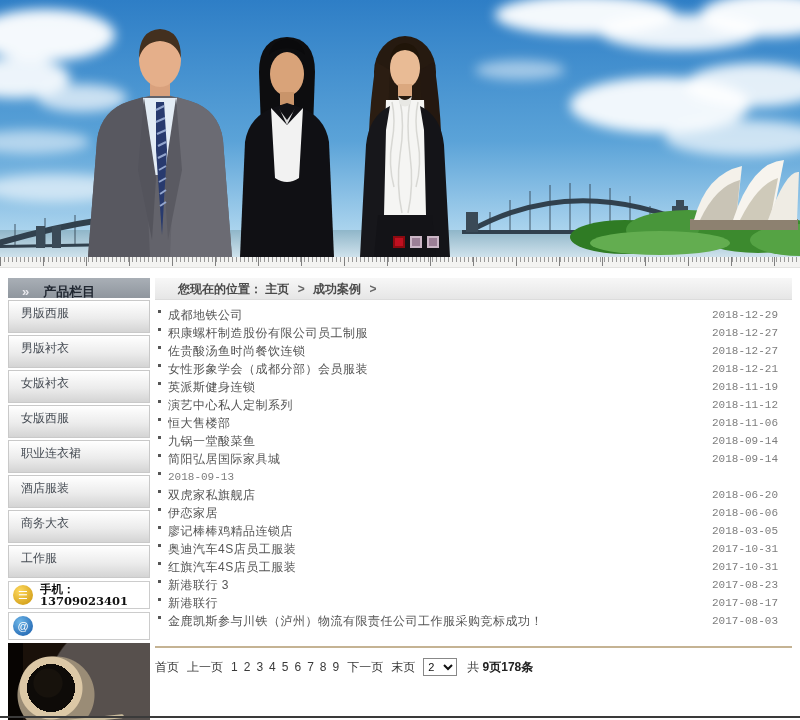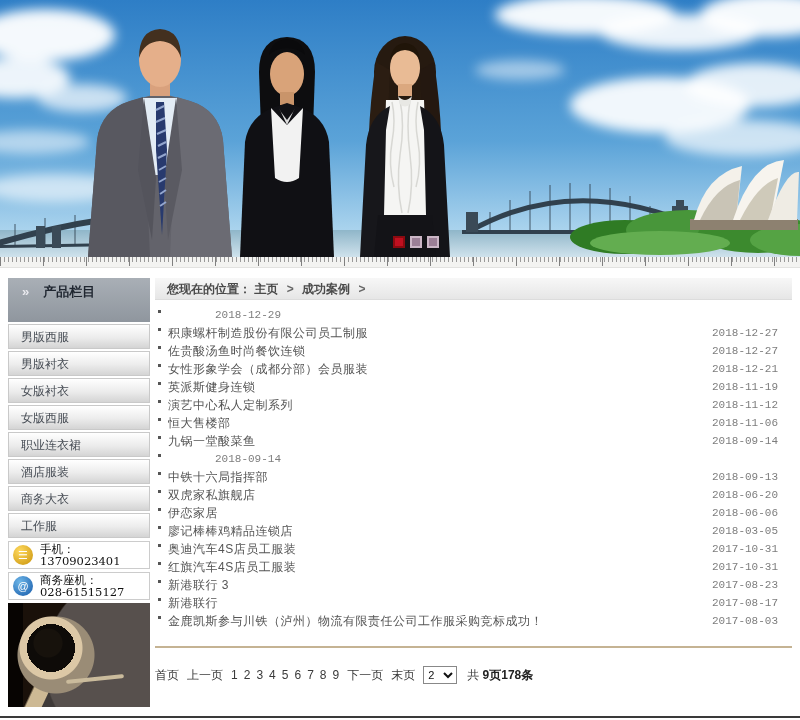--- a/index.html
+++ b/index.html
@@ -15,62 +15,62 @@
 
   
   .ruler{position:absolute;top:257px;left:0;width:800px;height:10px;background:#f3f3f1;border-bottom:1px solid #e2e2e0;}
   .ruler::before{content:"";position:absolute;top:0;left:0;right:0;height:5px;
     background:repeating-linear-gradient(90deg,#9a9a9a 0 1px,transparent 1px 4px);}
   .ruler::after{content:"";position:absolute;top:0;left:0;right:0;height:9px;
     background:repeating-linear-gradient(90deg,#808080 0 1px,transparent 1px 43px);}
 
   
   .sidebar{position:absolute;left:8px;top:278px;width:142px;}
-  .sidebar-header{height:44px;line-height:28px;background:linear-gradient(180deg,#a9afb6,#8f969e);
+  .sidebar-header{height:20px;line-height:28px;background:linear-gradient(180deg,#a9afb6,#8f969e);
     color:#1f2630;font-size:13px;font-weight:bold;padding-left:14px;box-sizing:border-box;}
   .sidebar-header .arrow{color:#e9e9ee;margin-right:14px;font-weight:bold;}
-  .menu-item{display:block;height:25px;line-height:25px;margin-top:2px;padding-left:12px;box-sizing:border-box;
+  .menu-item{display:block;height:33px;line-height:25px;margin-top:2px;padding-left:12px;box-sizing:border-box;
     background:linear-gradient(180deg,#ffffff 0%,#ececec 55%,#d4d4d4 100%);
     border:1px solid #c9c9c9;color:#474d55;font-size:12px;text-decoration:none;cursor:pointer;}
   .contact-row{display:flex;align-items:center;margin-top:3px;height:28px;background:#fff;
     border:1px solid #ccc;box-sizing:border-box;padding:1px 4px;}
   .icon-circle{flex:0 0 auto;width:20px;height:20px;border-radius:50%;display:flex;align-items:center;justify-content:center;
     color:#fff;font-size:11px;margin-right:7px;}
   .icon-gold{background:radial-gradient(circle at 35% 30%,#ffd95e,#c8920a);}
   .icon-blue{background:radial-gradient(circle at 35% 30%,#6db6e8,#1458a8);}
-  .contact-text{font-family:"DejaVu Serif","Liberation Serif",serif;font-weight:normal;color:#111;
+  .contact-text{font-family:"DejaVu Serif","Liberation Serif",serif;font-weight:bold;color:#111;
     font-size:11.5px;line-height:12.5px;white-space:nowrap;}
   .suit-photo{position:relative;margin-top:3px;width:142px;height:104px;overflow:hidden;
     background:
       radial-gradient(circle at 40px 40px,#17120c 0 14px,transparent 15px),
       radial-gradient(circle at 43px 45px,#0e0b08 0 24px,#dcc8a6 24px 31px,transparent 32px),
       radial-gradient(circle at 48px 52px,#9a8c76 0 38px,transparent 39px),
       radial-gradient(150px 160px at 120px 60px,#57504d 0 55%,transparent 56%),
       linear-gradient(115deg,transparent 58px,#cdb994 60px 74px,#3f3a38 75px),
       linear-gradient(90deg,#070402 0 15px,#1a110a 15px 100%);}
   .suit-photo::after{content:"";position:absolute;left:58px;bottom:26px;width:58px;height:4px;background:#cabb9c;
     transform:rotate(-6deg);border-radius:2px;}
 
   
   .content{position:absolute;left:155px;top:278px;width:637px;}
   .breadcrumb{height:22px;line-height:22px;background:linear-gradient(180deg,#f7f7f7,#e6e6e6);
-    border-bottom:1px solid #dcdcdc;font-size:12px;font-weight:bold;color:#4a4a4a;padding-left:12px;box-sizing:border-box;}
+    border-bottom:1px solid #dcdcdc;font-size:12px;font-weight:bold;color:#4a4a4a;padding-left:23px;box-sizing:border-box;}
   .breadcrumb a{color:#4a4a4a;text-decoration:none;cursor:pointer;}
   .breadcrumb .sep{margin:0 5px;color:#666;}
 
   .case-list{margin-top:6px;}
   .case-row{display:flex;align-items:center;height:18px;}
   .bullet{flex:0 0 auto;width:3px;height:3px;background:#555;margin:-7px 7px 0 3px;}
   .case-title{flex:1 1 auto;font-size:12px;color:#555;text-decoration:none;cursor:pointer;
     white-space:nowrap;overflow:hidden;letter-spacing:.5px;}
   .case-date{flex:0 0 auto;font-family:"Liberation Mono","DejaVu Sans Mono",monospace;
-    font-size:11px;color:#7d7d7d;margin-right:14px;margin-left:47px;}
+    font-size:11px;color:#7d7d7d;margin-right:14px;}
 
   .pg-sep{margin-top:16px;border-top:2px solid #c5b393;}
-  .pagination{margin-top:18px;display:flex;align-items:center;font-size:12px;color:#3a3a3a;}
+  .pagination{margin-top:10px;display:flex;align-items:center;font-size:12px;color:#3a3a3a;}
   .pagination a{color:#3a3a3a;text-decoration:none;cursor:pointer;margin-right:8px;}
   .pagination .pages{display:flex;margin-right:2px;}
   .pagination .pages a{margin-right:6px;}
   .page-select{width:34px;height:18px;font-size:11px;border:1px solid #888;background:#fff;color:#111;
     margin-right:10px;padding:0;}
   .summary{white-space:nowrap;text-align:right;}
   .summary b{color:#222;}
 
   .bottom-line{position:absolute;left:0;top:716px;width:800px;height:2px;background:#3a3a3a;}
 </style>
@@ -216,41 +216,38 @@
 
     <div class="contact-row">
       <span class="icon-circle icon-gold">☰</span>
       <div class="contact-text">
         <div>手机：</div>
         <div>13709023401</div>
       </div>
     </div>
     <div class="contact-row">
       <span class="icon-circle icon-blue">@</span>
-      <div class="contact-text">
-        <div>商务座机：</div>
-        <div>028-61515127</div>
-      </div>
     </div>
 
     <div class="suit-photo"></div>
   </div>
 
   <div class="content">
     <div class="breadcrumb">
       <span>您现在的位置：</span>
       <a>主页</a>
       <span class="sep">&gt;</span>
       <a>成功案例</a>
       <span class="sep">&gt;</span>
     </div>
 
     <div class="case-list">
       <div class="case-row">
           <span class="bullet"></span>
+          <a class="case-title">成都地铁公司</a>
           <span class="case-date">2018-12-29</span>
         </div>
       <div class="case-row">
           <span class="bullet"></span>
           <a class="case-title">积康螺杆制造股份有限公司员工制服</a>
           <span class="case-date">2018-12-27</span>
         </div>
       <div class="case-row">
           <span class="bullet"></span>
           <a class="case-title">佐贵酸汤鱼时尚餐饮连锁</a>
@@ -276,25 +273,25 @@
           <a class="case-title">恒大售楼部</a>
           <span class="case-date">2018-11-06</span>
         </div>
       <div class="case-row">
           <span class="bullet"></span>
           <a class="case-title">九锅一堂酸菜鱼</a>
           <span class="case-date">2018-09-14</span>
         </div>
       <div class="case-row">
           <span class="bullet"></span>
+          <a class="case-title">简阳弘居国际家具城</a>
           <span class="case-date">2018-09-14</span>
         </div>
       <div class="case-row">
           <span class="bullet"></span>
-          <a class="case-title">中铁十六局指挥部</a>
           <span class="case-date">2018-09-13</span>
         </div>
       <div class="case-row">
           <span class="bullet"></span>
           <a class="case-title">双虎家私旗舰店</a>
           <span class="case-date">2018-06-20</span>
         </div>
       <div class="case-row">
           <span class="bullet"></span>
           <a class="case-title">伊恋家居</a>

